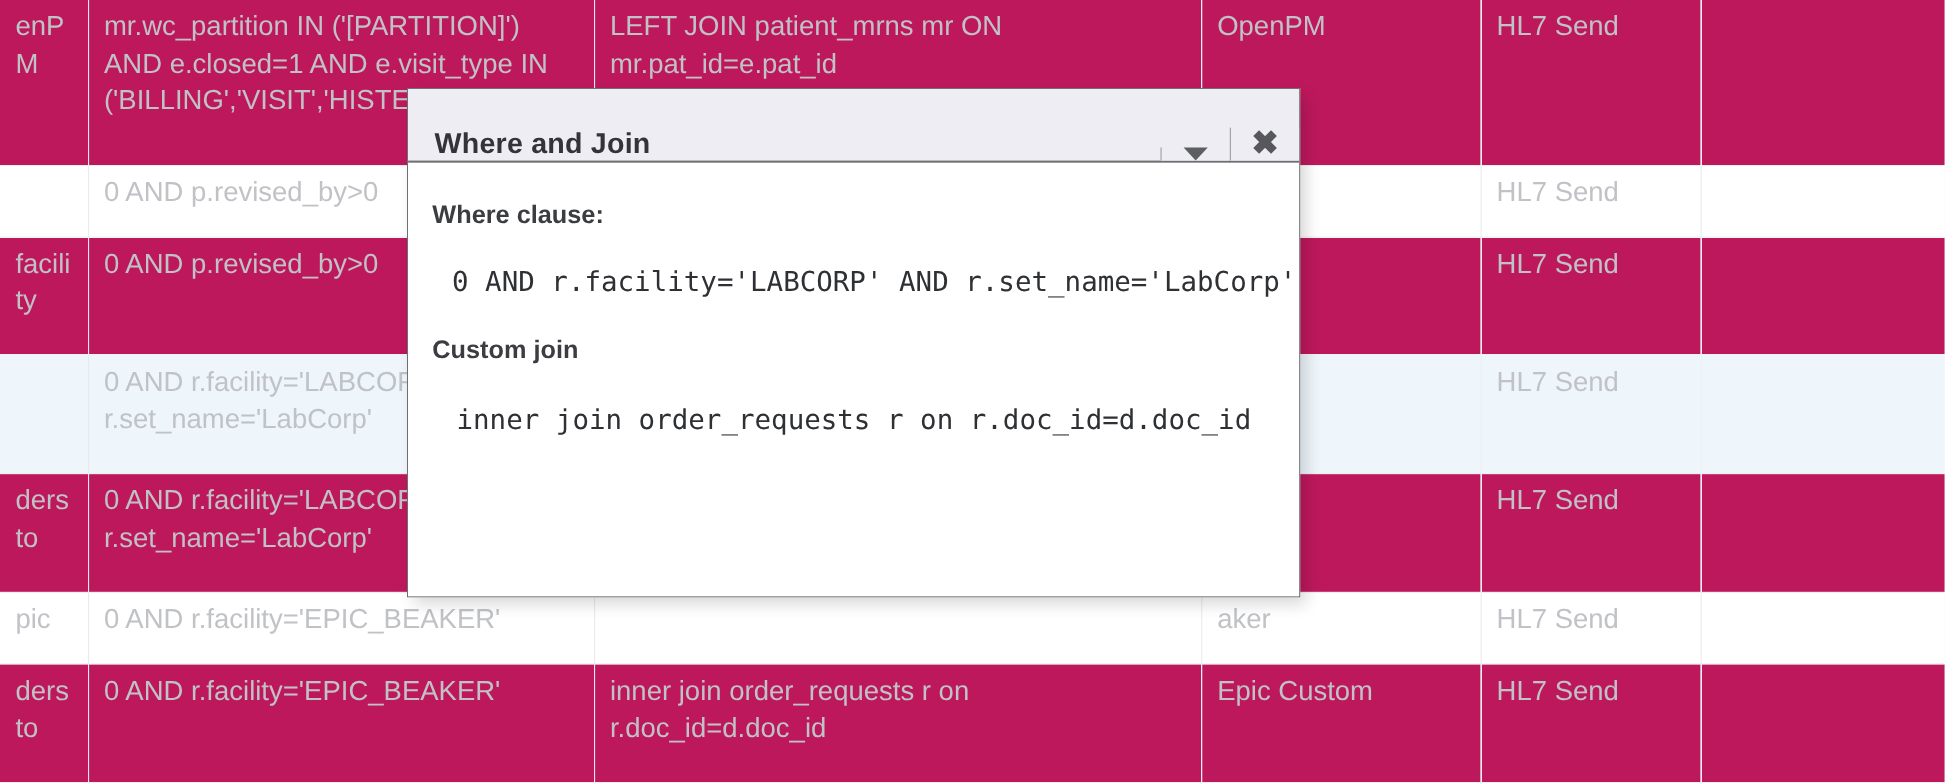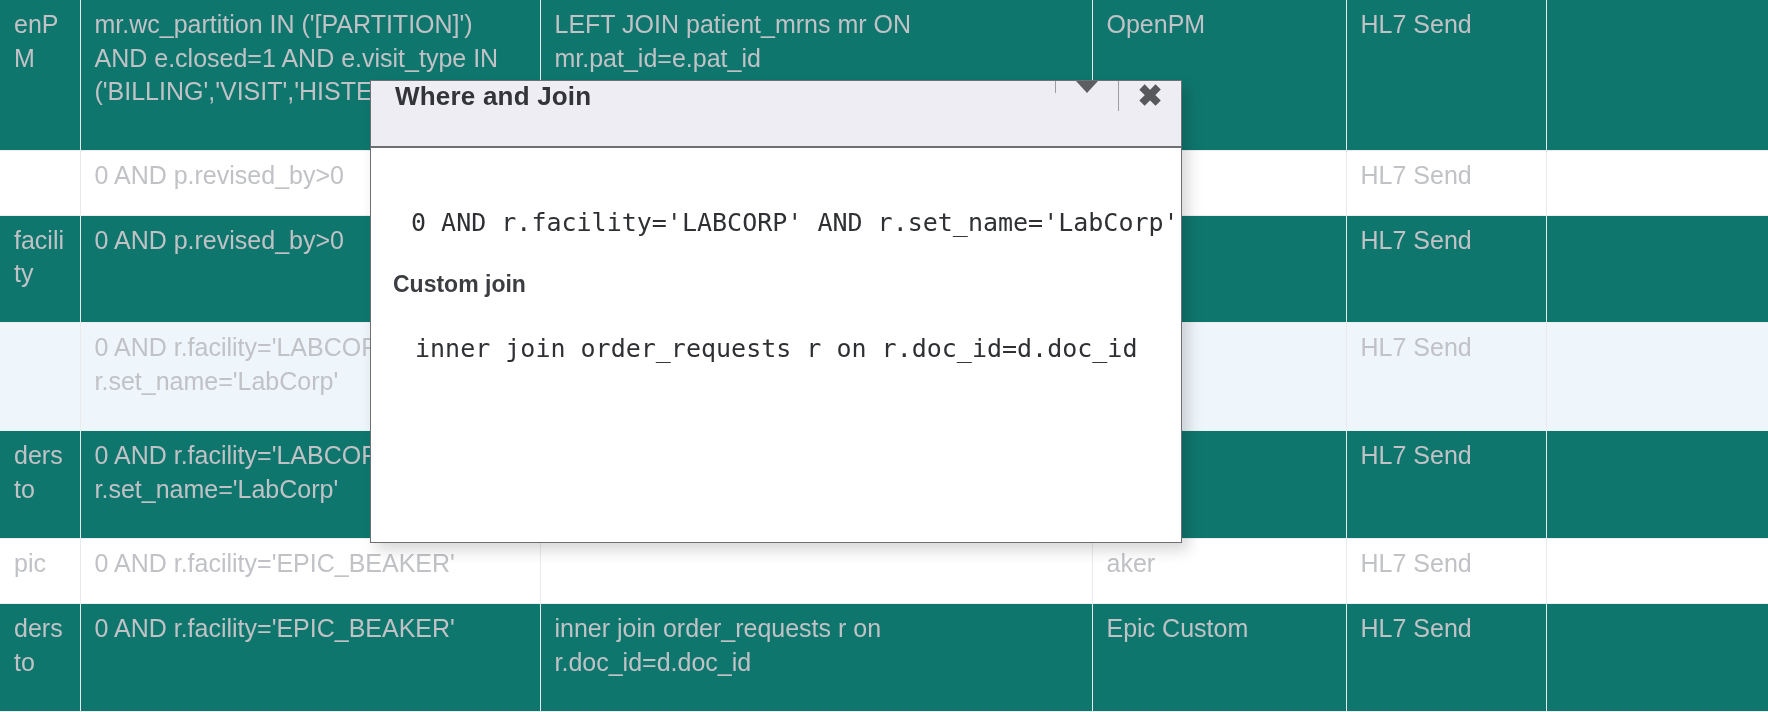--- a/index.html
+++ b/index.html
@@ -31,21 +31,21 @@
   }
   #bg-table td {
     vertical-align: top;
     padding: 8px 12px 8px 14px;
     border-right: 1px solid #e8eaec;
     border-bottom: 1px solid #eceef0;
     overflow: hidden;
     white-space: pre-wrap;
     word-break: break-word;
   }
-  #bg-table tr.alt td { background: #0f766e; }
+  #bg-table tr.alt td { background: #be185d; }
   #bg-table tr.sel td { background: #eef5fb; }
   #bg-table tr.plain td { background: #ffffff; }
 
   .col-a { width: 80px; }
   .col-b { width: 460px; }
   .col-c { width: 552px; }
   .col-d { width: 254px; }
   .col-e { width: 200px; }
   .col-f { width: 222px; }
 
@@ -55,21 +55,21 @@
     left: 370px;
     top: 80px;
     width: 810px;
     border: 1px solid #6d6f72;
     background: #ffffff;
     box-shadow: 6px 7px 14px rgba(0,0,0,0.16);
     z-index: 20;
   }
   #dialog-header {
     display: flex;
-    align-items: flex-start;
+    align-items: flex-end;
     background: #eeedf3;
     border-bottom: 2px solid #6d6f72;
     height: 65px;
   }
   #dialog-title {
     flex: 1;
     display: flex;
     align-items: center;
     padding-left: 24px;
     font-size: 26px;
@@ -203,19 +203,20 @@
       <span class="caret"></span>
     </div>
 
     <div class="hdr-btn">
       <span class="xmark">✖</span>
     </div>
   </div>
 
   <div id="dialog-body">
 
+    <div class="section-label">Where clause:</div>
     <div class="code-line">0 AND r.facility='LABCORP' AND r.set_name='LabCorp'</div>
 
     <div class="section-label">Custom join</div>
     <div class="code-line join">inner join order_requests r on r.doc_id=d.doc_id</div>
 
   </div>
 </div>
 
 </body></html>

